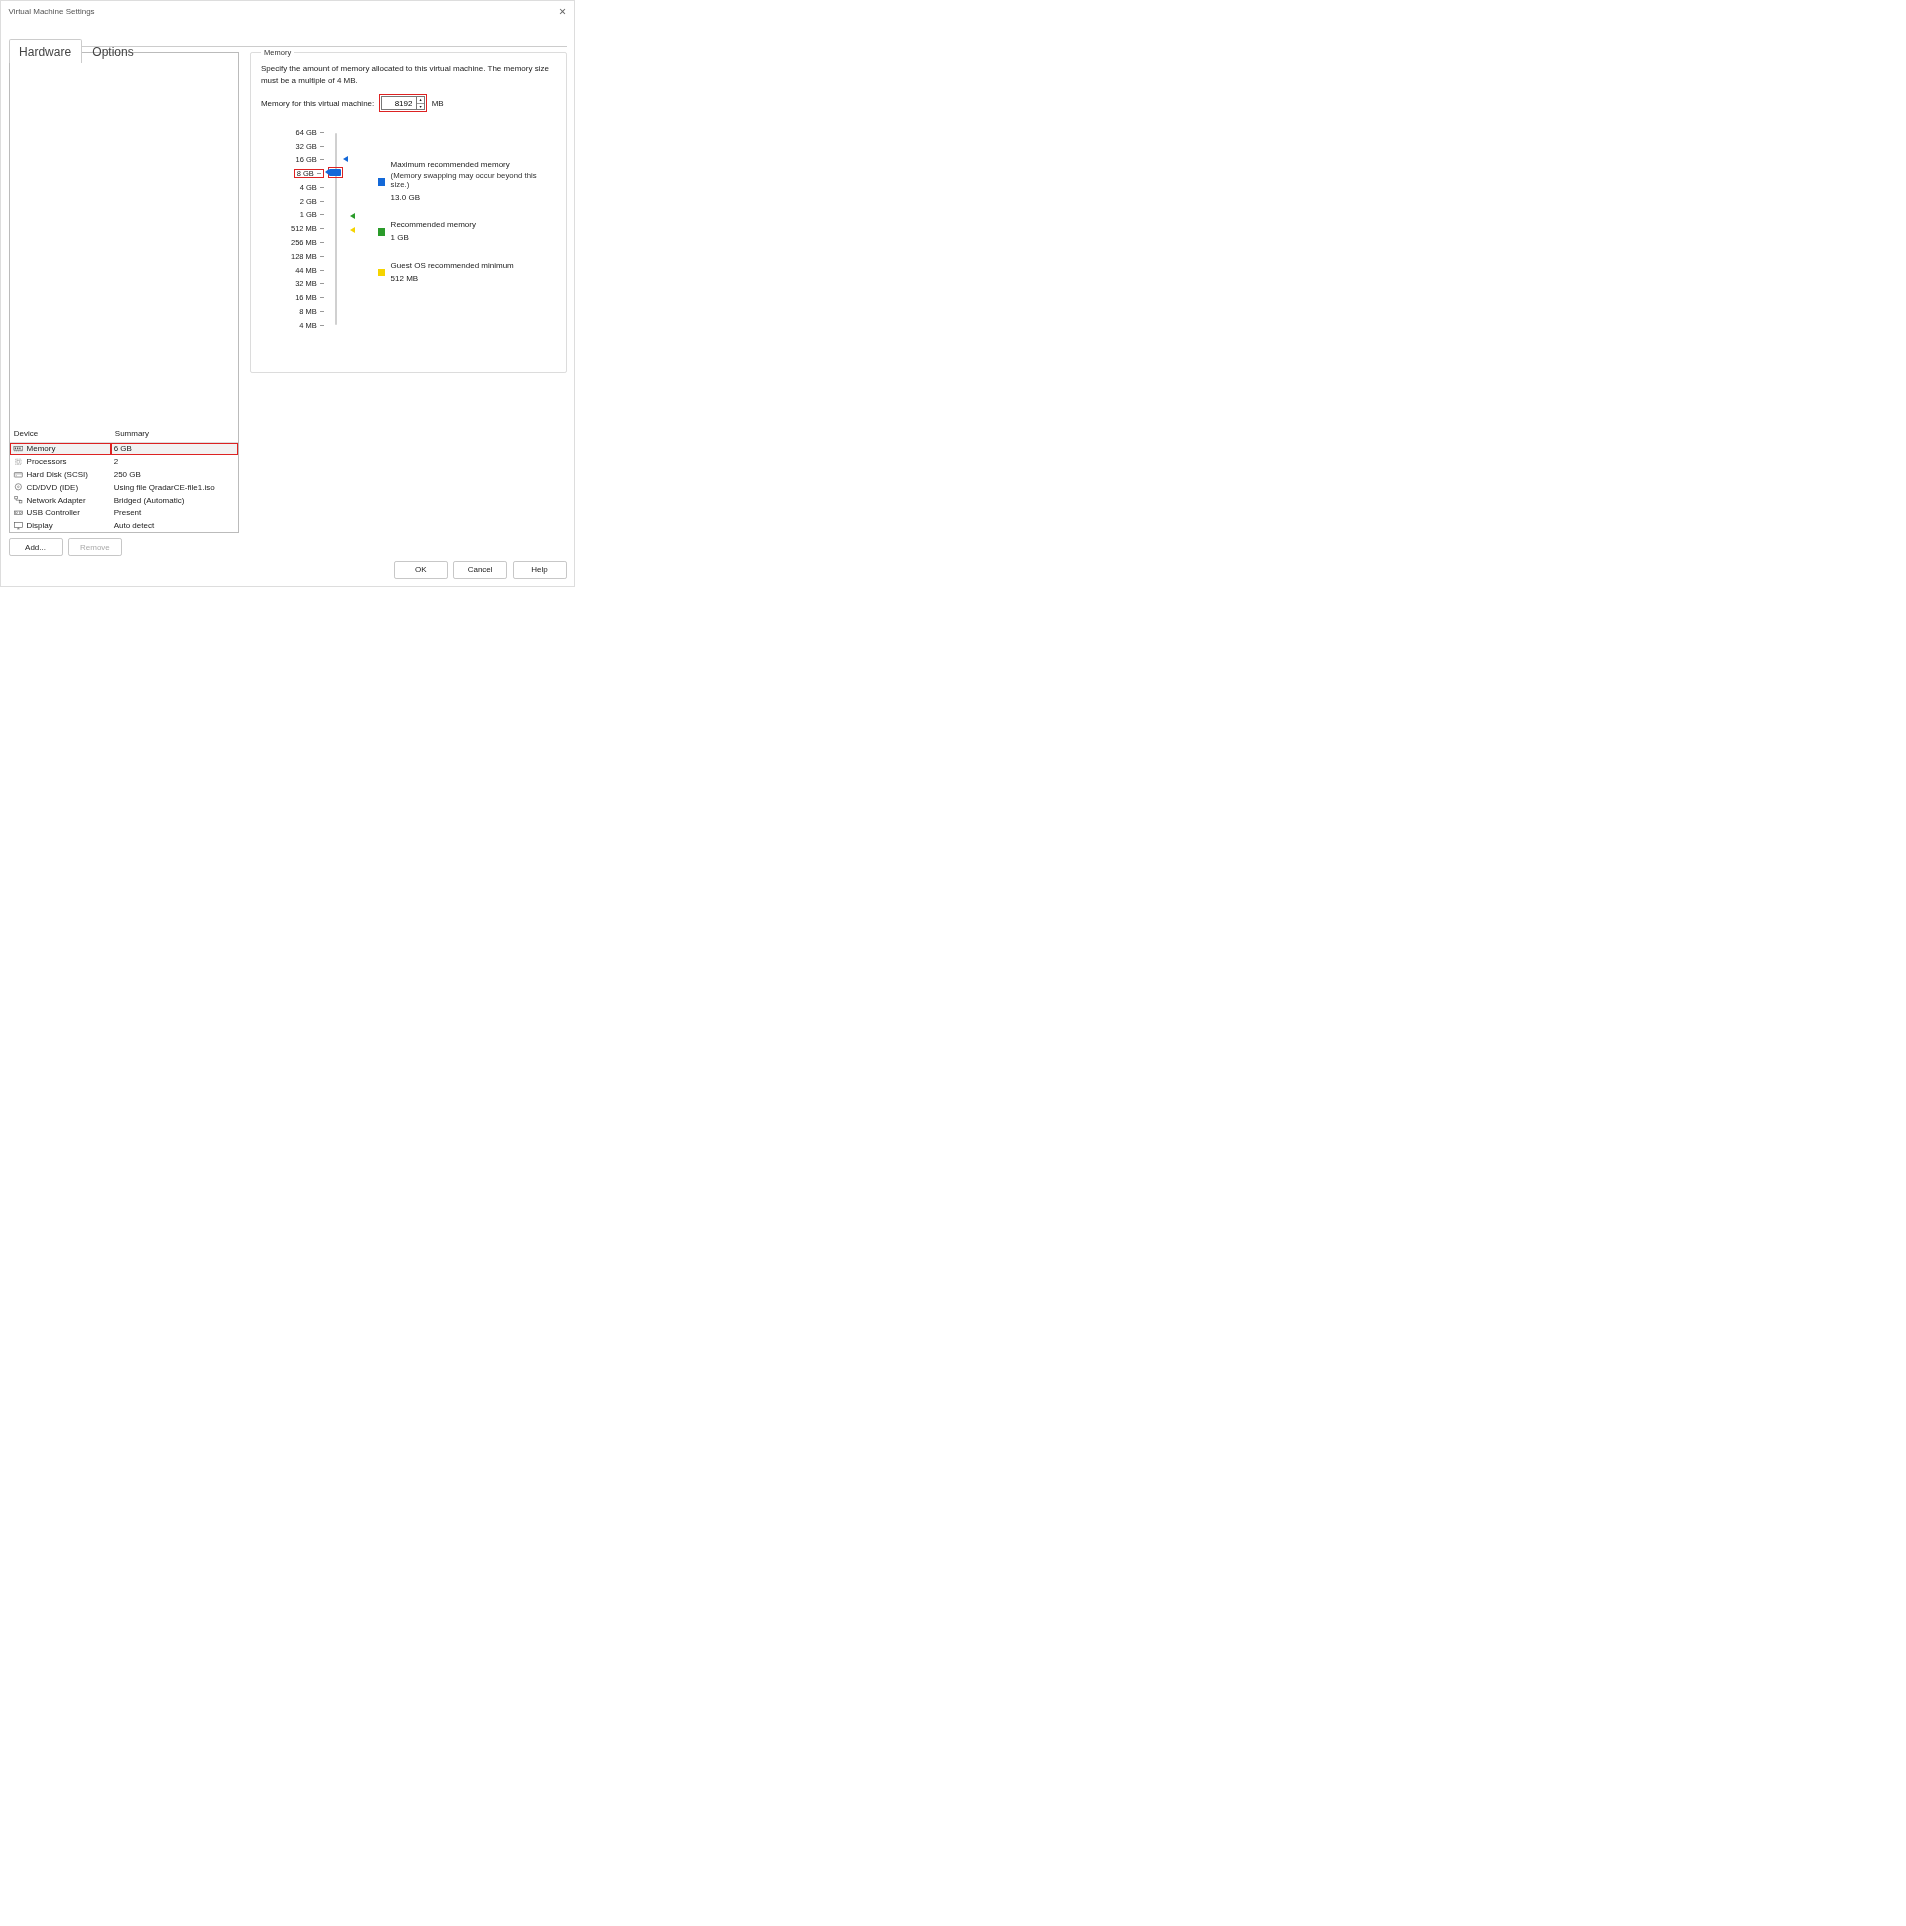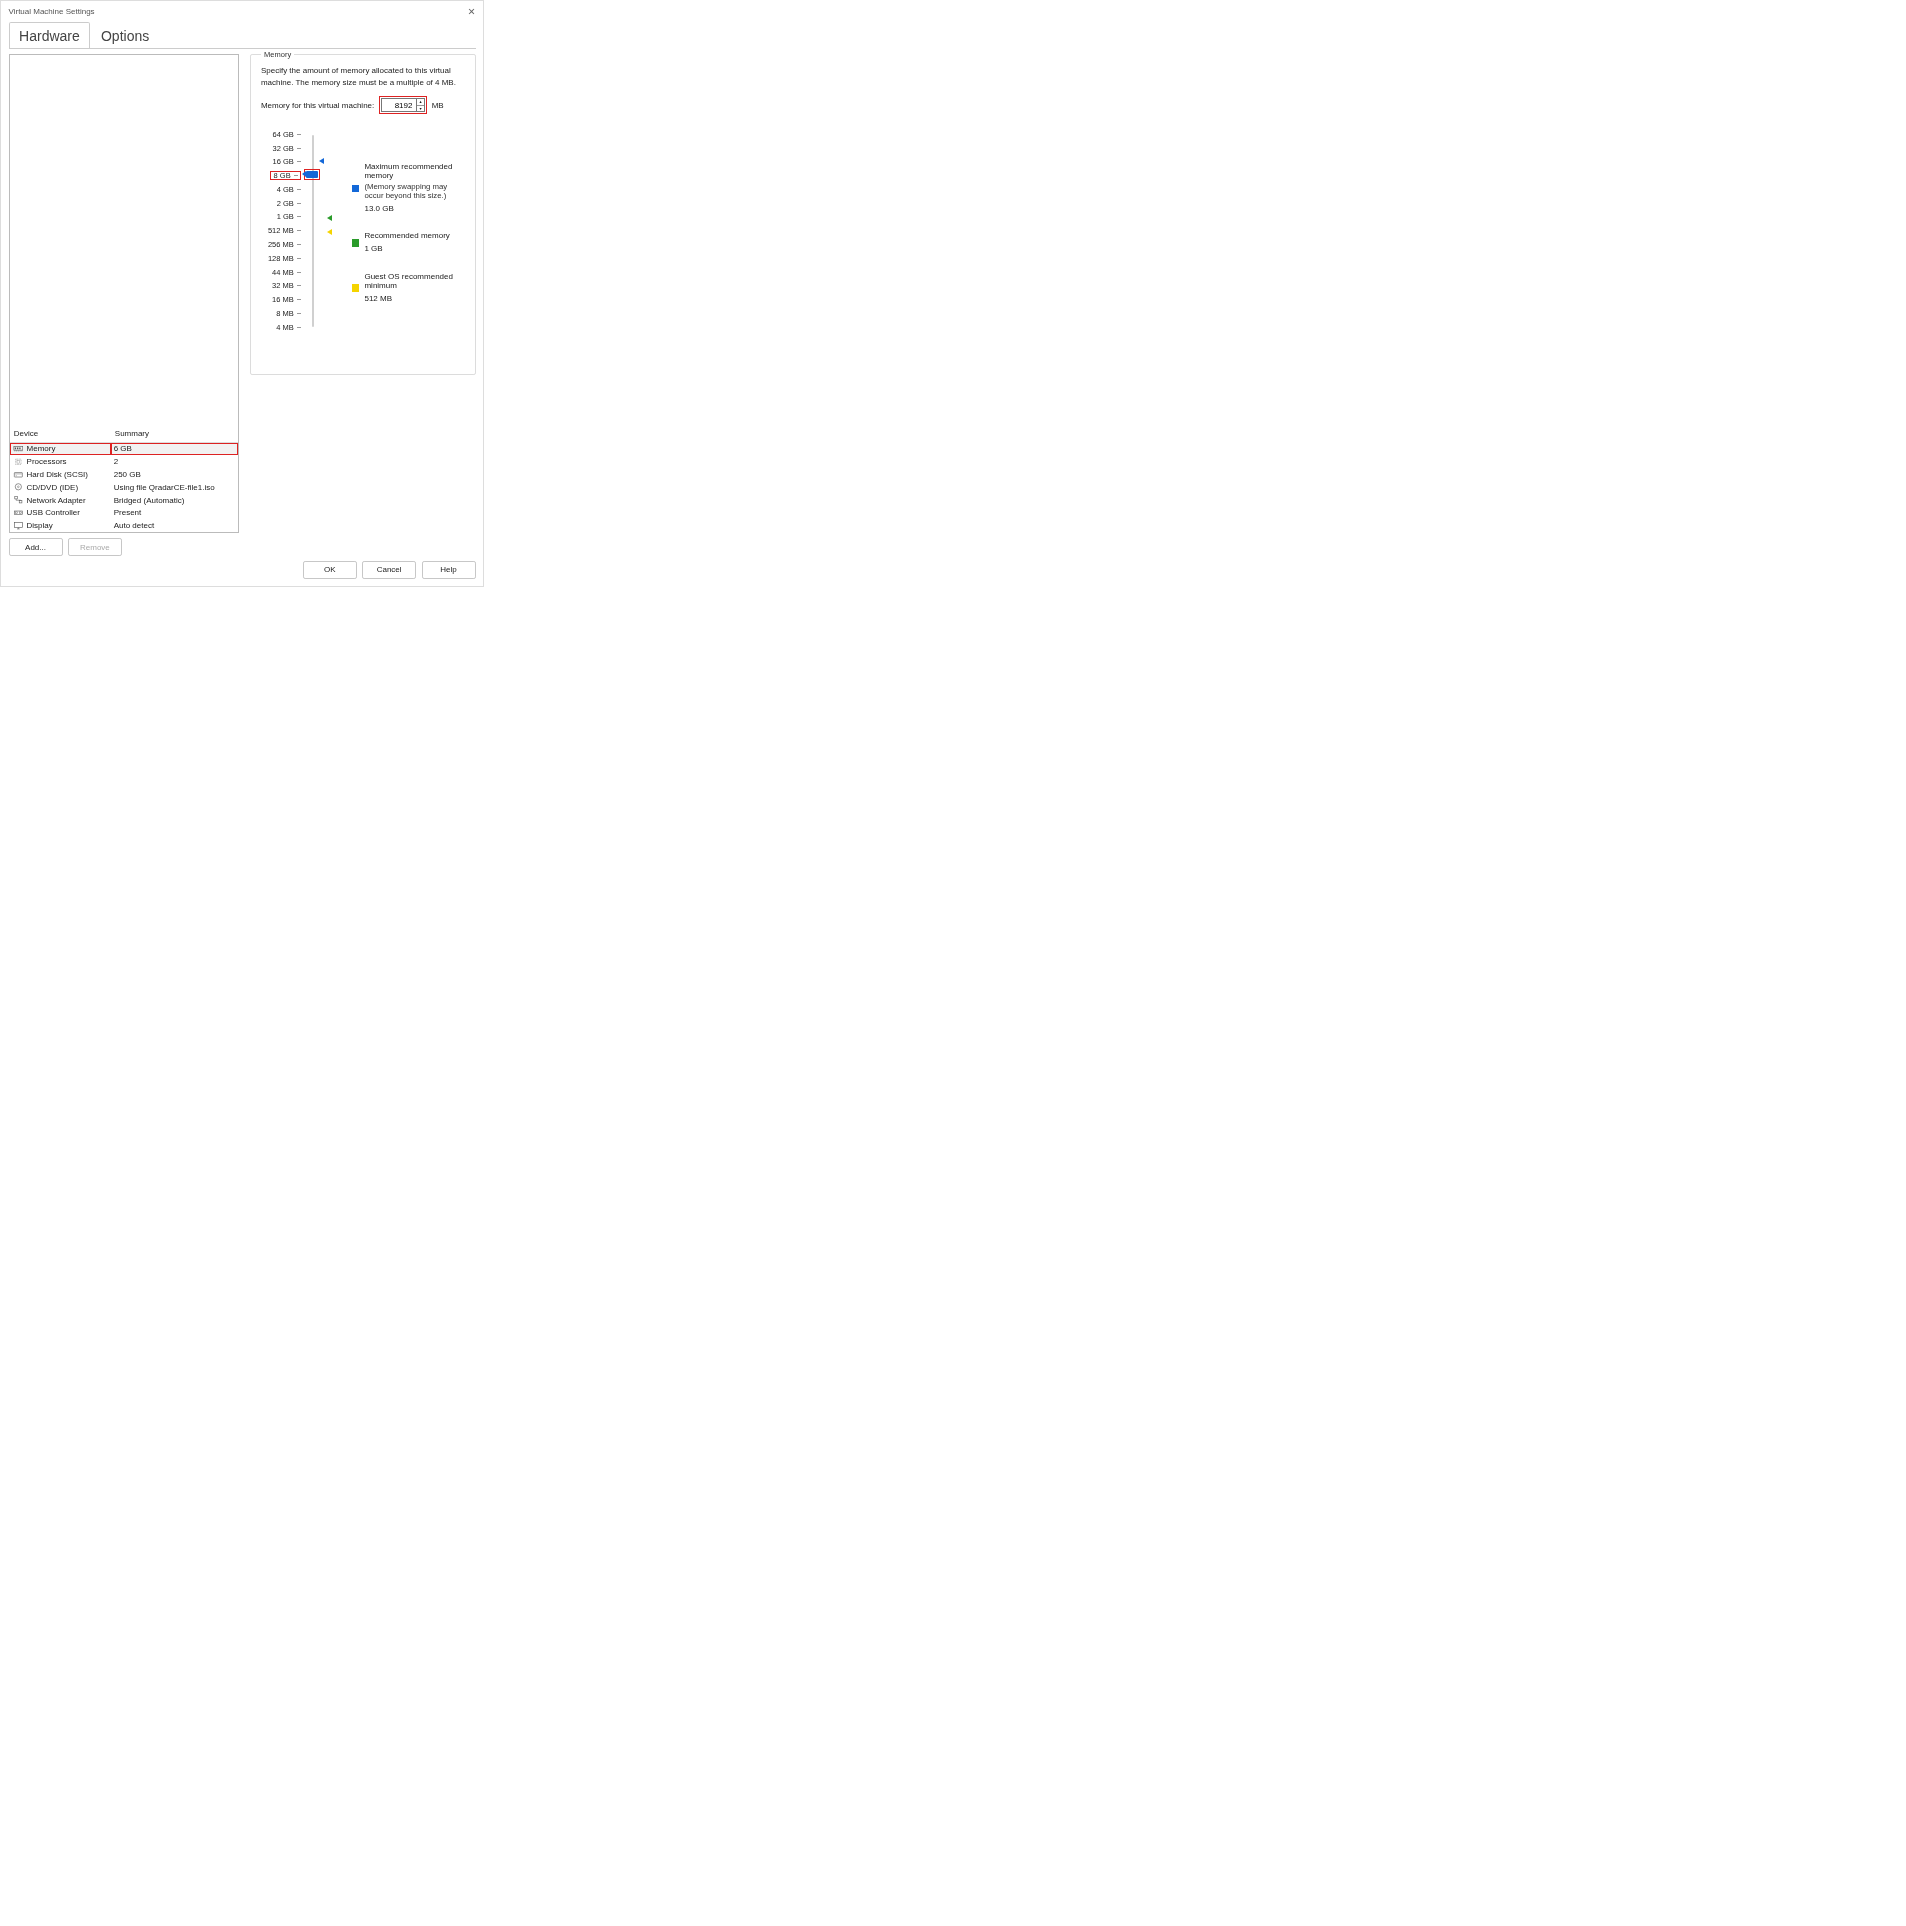--- a/index.html
+++ b/index.html
@@ -3,26 +3,26 @@
 <meta charset="utf-8">
 <style>
   * { box-sizing: border-box; }
   html, body { margin: 0; padding: 0; height: 100%; }
   body {
     font-family: "Segoe UI", Tahoma, sans-serif;
     font-size: 7.8px;
     color: #1a1a1a;
     background: #fff;
   }
-  .window { width: 484px; height: 587px; display: flex; flex-direction: column; border: 0.5px solid #ddd; }
+  .window { width: 575px; height: 587px; display: flex; flex-direction: column; border: 0.5px solid #ddd; }
   .titlebar { height: 21.4px; display: flex; align-items: center; padding: 0 7.5px; color: #555; font-size: 8px; }
   .titlebar .close { margin-left: auto; font-size: 9.6px; color: #666; cursor: pointer; }
   .content { flex: 1; display: flex; flex-direction: column; padding: 0 7.5px 7.5px 7.5px; }
   .tabs { display: flex; border-bottom: 0.5px solid #ccc; margin-bottom: 5.4px; }
-  .tab { padding: 4.3px 9.6px; border: 0.5px solid transparent; border-bottom: none; cursor: pointer; font-size: 14px; color: #444; position: relative; top: 0; }
+  .tab { padding: 4.3px 9.6px; border: 0.5px solid transparent; border-bottom: none; cursor: pointer; font-size: 12px; color: #444; position: relative; top: 17px; }
   .tab.active { border-color: #ccc; background: #fff; border-radius: 2.1px 2.1px 0 0; }
   .main-row { flex: 1; display: flex; gap: 11.8px; min-height: 0; }
   .left-col { width: 230px; display: flex; flex-direction: column; }
   .device-table { flex: 1; border: 0.5px solid #bbb; overflow: hidden; display: flex; flex-direction: column; justify-content: flex-end; }
   .dev-header, .dev-row { display: flex; }
   .dev-header { border-bottom: 0.5px solid #ddd; font-size: 8px; color: #222; }
   .dev-header .col { padding: 3.2px 4.3px; }
   .col-dev { width: 101px; display: flex; align-items: center; gap: 3.2px; padding: 1.6px 3.2px; }
   .col-sum { flex: 1; display: flex; align-items: center; padding: 1.6px 3.2px; }
   .dev-row { font-size: 8px; }

